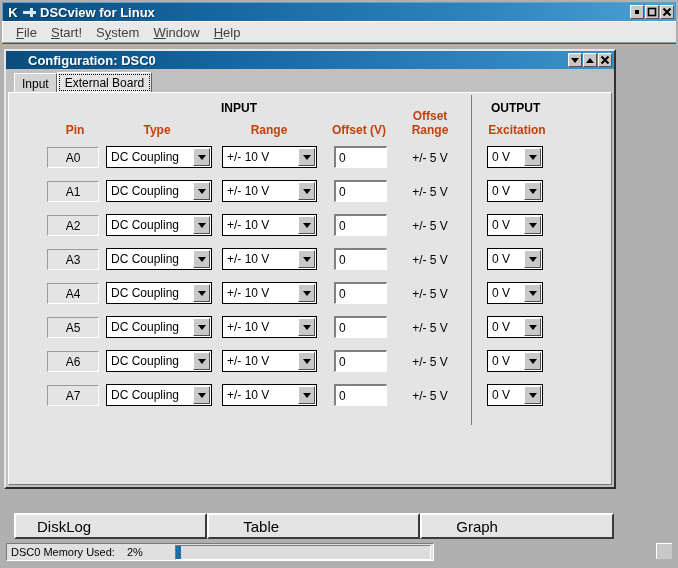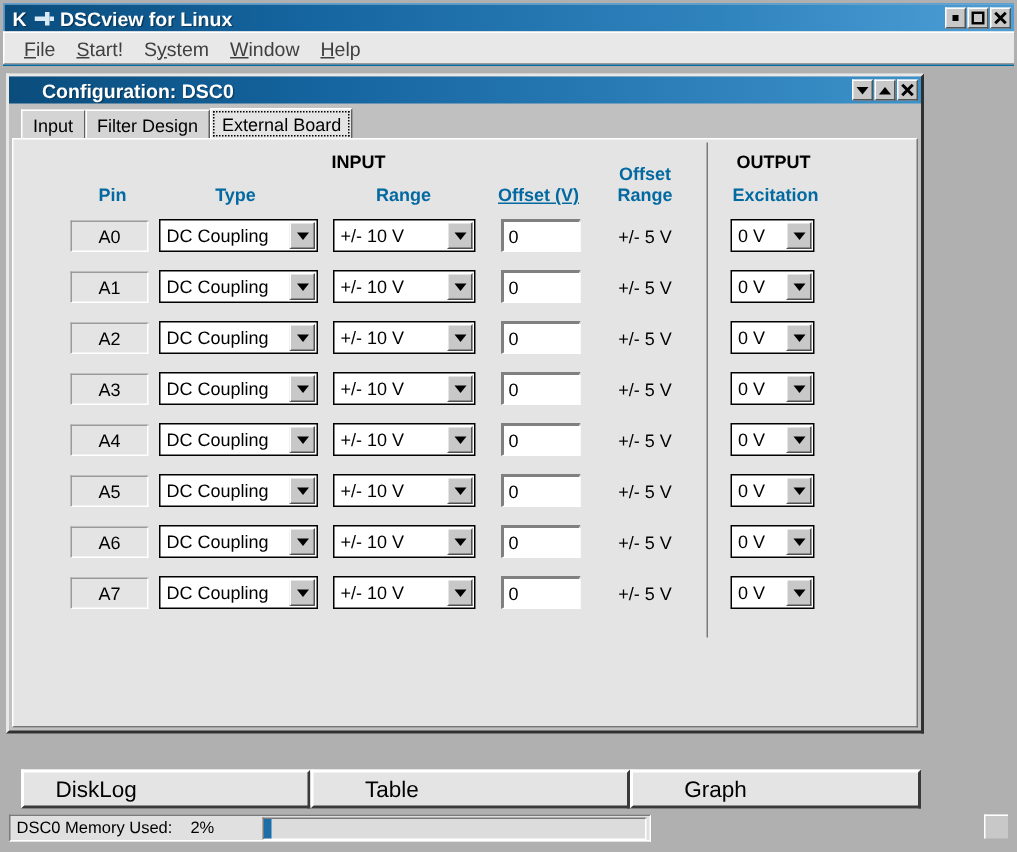--- a/index.html
+++ b/index.html
@@ -211,21 +211,21 @@
     position: absolute;
     font-size: 12px;
     font-weight: bold;
     color: #000;
     white-space: nowrap;
   }
   .hdr-col {
     position: absolute;
     font-size: 12px;
     font-weight: bold;
-    color: #0369a1;
+    color: #c2410c;
     white-space: nowrap;
     text-align: center;
   }
   #sep-vert {
     position: absolute;
     left: 462px; top: 2px;
     width: 1px; height: 330px;
     background: #7a7a7a;
   }
 
@@ -452,37 +452,34 @@
                 <path d="M1.5 1.5 L8.5 8.5 M8.5 1.5 L1.5 8.5" stroke="#000" stroke-width="2" fill="none"></path>
               </svg>
           </span>
         </span>
       </div>
 
       <div id="tabstrip">
         <div class="tab">
           <span>Input</span>
         </div>
-        <div class="tab">
-          <span>Filter Design</span>
-        </div>
         <div class="tab selected">
           <span>External Board</span>
         </div>
       </div>
 
       <div id="panel">
 
         <div class="hdr-group" style="left:212px; top:8px;">INPUT</div>
         <div class="hdr-group" style="left:482px; top:8px;">OUTPUT</div>
 
         <div class="hdr-col" style="left:44px; top:30px; width:44px;">Pin</div>
         <div class="hdr-col" style="left:118px; top:30px; width:60px;">Type</div>
         <div class="hdr-col" style="left:230px; top:30px; width:60px;">Range</div>
-        <div class="hdr-col" style="left:310px; top:30px; width:80px;text-decoration:underline;">Offset (V)</div>
+        <div class="hdr-col" style="left:310px; top:30px; width:80px;">Offset (V)</div>
         <div class="hdr-col" style="left:394px; top:16px; width:54px;">Offset</div>
         <div class="hdr-col" style="left:394px; top:30px; width:54px;">Range</div>
         <div class="hdr-col" style="left:470px; top:30px; width:76px;">Excitation</div>
 
         <div id="sep-vert"></div>
 
         <div class="row" style="top:51px;">
           <div class="pin-box" style="top:3px;">A0</div>
           <div class="combo" style="left:97px; top:2px; width:106px;">
             <span class="cb-text">DC Coupling</span>

